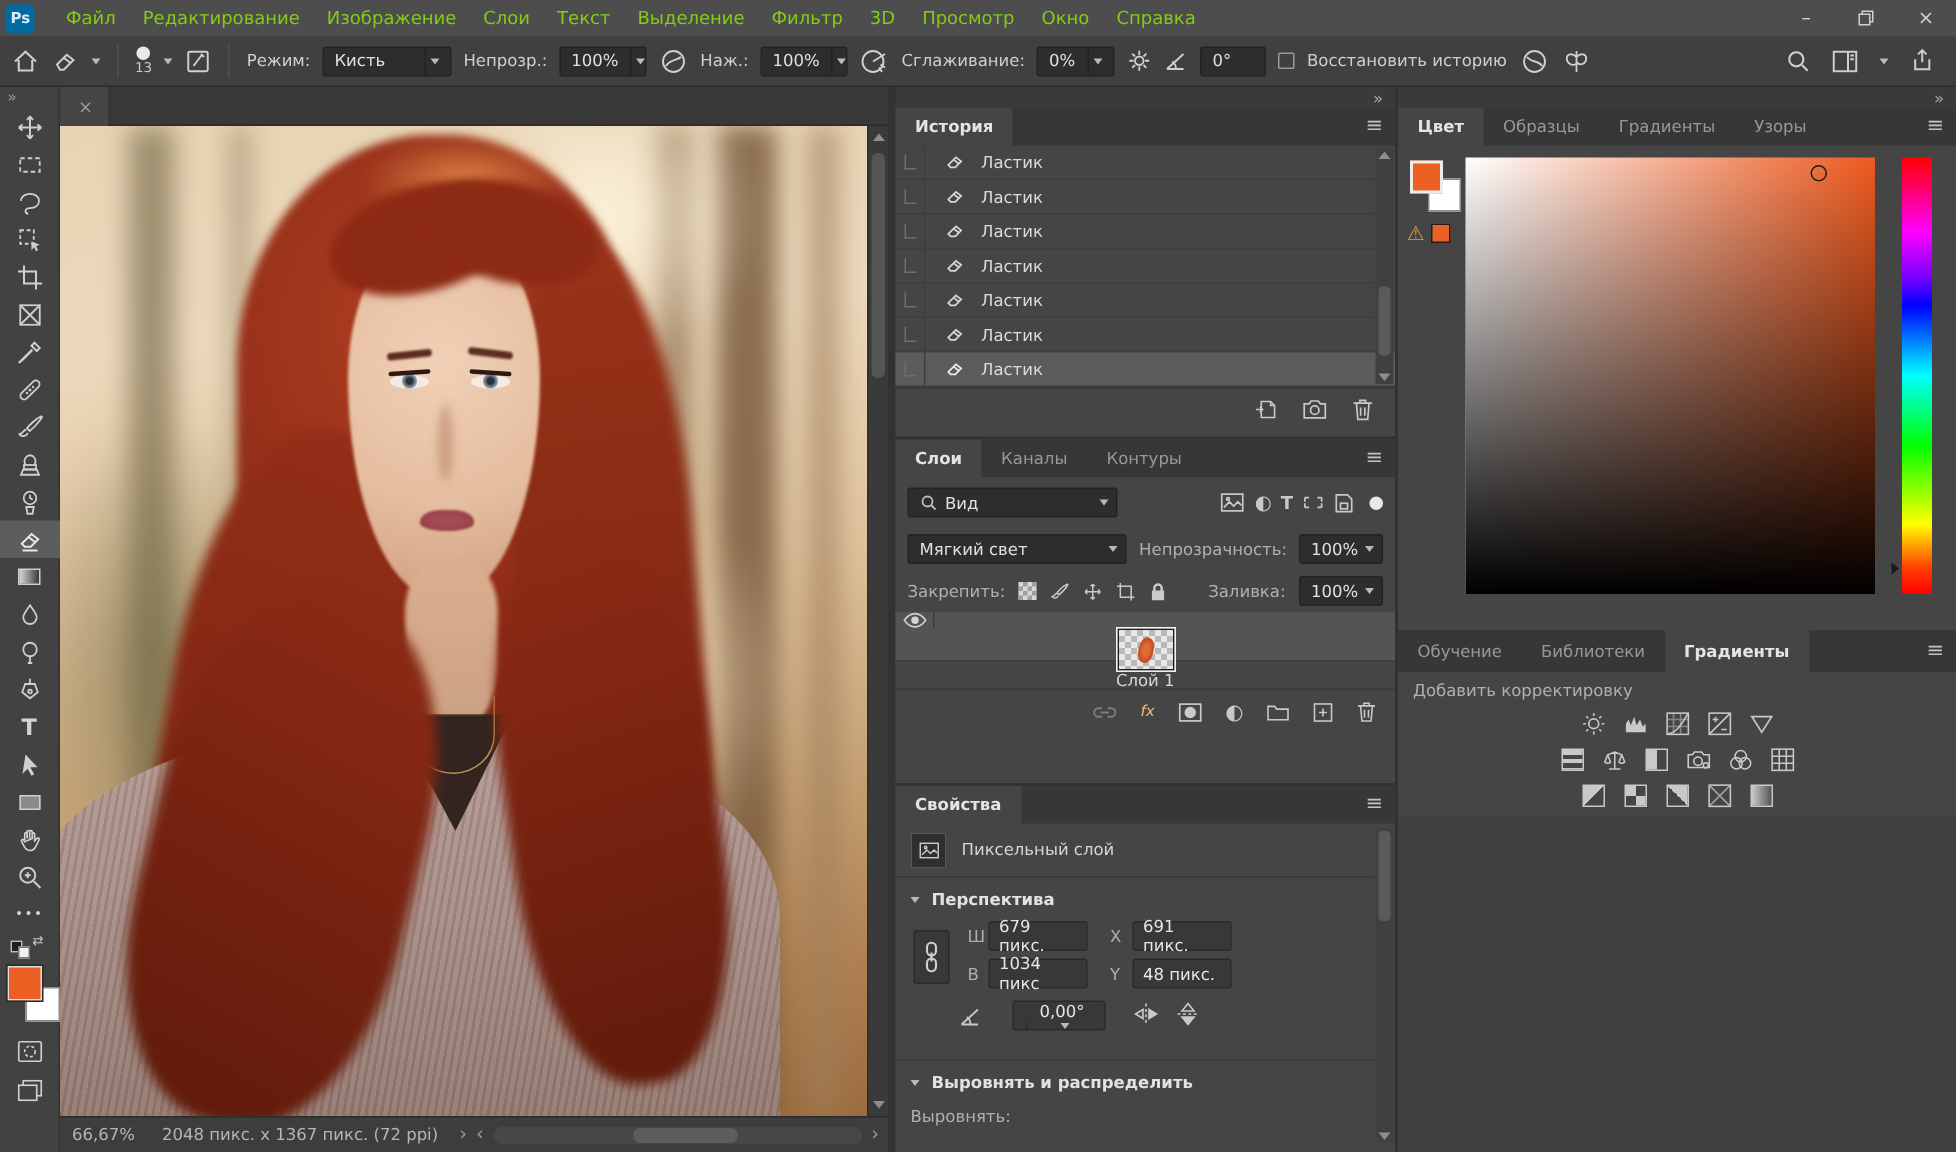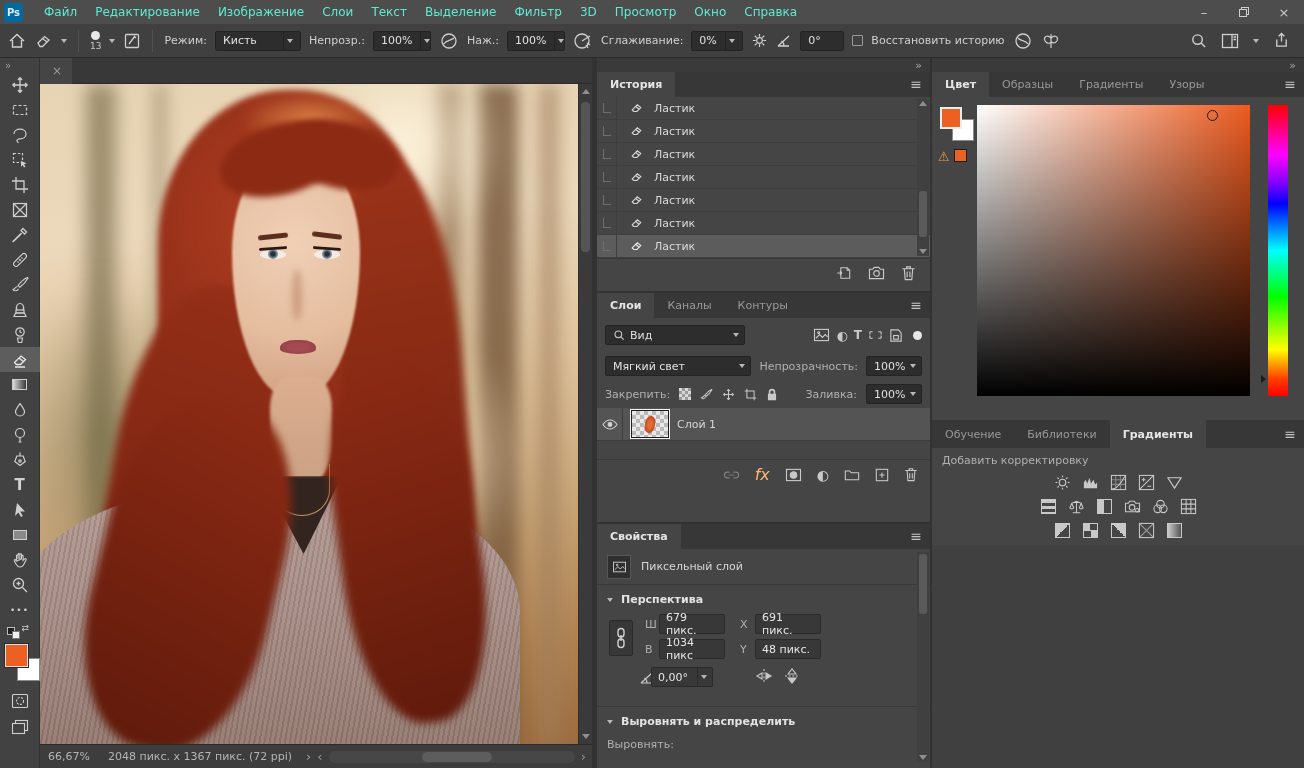--- a/index.html
+++ b/index.html
@@ -4,21 +4,21 @@
 <style>
   html,body{margin:0;padding:0;background:#262626;}
   *{box-sizing:border-box;font-family:"DejaVu Sans","Liberation Sans",sans-serif;}
   .app{position:relative;width:1304px;height:768px;background:#323232;color:#d6d6d6;font-size:11px;overflow:hidden;-webkit-user-select:none;user-select:none;}
   .abs{position:absolute;}
   svg{display:block;}
   .ic{display:inline-flex;align-items:center;justify-content:center;}
   
   .menubar{left:0;top:0;width:1304px;height:24px;background:#4d4d4d;display:flex;align-items:center;gap:0;}
   .pslogo{width:19px;height:19px;margin:0 12px 0 4px;background:#0369a1;color:#d8ecff;border-radius:3px;font-size:10px;font-weight:bold;display:flex;align-items:center;justify-content:center;}
-  .menu-item{padding:0 9px;height:24px;display:flex;align-items:center;color:#5eead4;font-size:12px;cursor:default;}
+  .menu-item{padding:0 9px;height:24px;display:flex;align-items:center;color:#84cc16;font-size:12px;cursor:default;}
   .winctrl{margin-left:auto;display:flex;align-items:center;height:24px;}
   .winbtn{width:40px;height:24px;display:flex;align-items:center;justify-content:center;color:#cfcfcf;font-size:13px;}
   
   .optionsbar{left:0;top:24px;width:1304px;height:34px;background:#404040;border-bottom:1px solid #2b2b2b;display:flex;align-items:center;gap:8px;padding:0 8px;}
   .vsep{width:1px;height:22px;background:#525252;margin:0 3px;}
   .opt-select{height:20px;background:#2d2d2d;border:1px solid #232323;border-radius:2px;display:flex;align-items:center;padding:0 4px 0 7px;color:#e0e0e0;gap:6px;}
   .car{width:0;height:0;border-left:3.5px solid transparent;border-right:3.5px solid transparent;border-top:4px solid #b9b9b9;}
   .car-box{display:flex;align-items:center;justify-content:center;border-left:1px solid #232323;align-self:stretch;padding:0 3px;margin-left:2px;}
   .lbl{color:#cfcfcf;}
   .chk{width:11px;height:11px;border:1px solid #9a9a9a;border-radius:1px;background:transparent;}
@@ -70,29 +70,29 @@
   .hrow.selected{background:#5c5c5c;}
   .hsrc{width:20px;height:23px;border-right:1px solid #3e3e3e;display:flex;align-items:center;justify-content:center;}
   .hsrc i{display:block;width:8px;height:10px;border:1px solid #6e6e6e;border-top:none;border-right:none;}
   .hlabel{margin-left:10px;color:#dadada;}
   .hist-foot{height:28px;display:flex;align-items:center;justify-content:flex-end;gap:16px;padding-right:14px;border-top:1px solid #3a3a3a;}
   .pscroll{position:absolute;right:1px;width:12px;background:#404040;display:flex;flex-direction:column;align-items:center;justify-content:space-between;padding:2px 0;}
   .pthumb{width:8px;background:#5a5a5a;border-radius:3px;}
   
   .lrow{display:flex;align-items:center;gap:8px;padding:0 8px;color:#cfcfcf;}
   .sel2{height:20px;background:#2d2d2d;border:1px solid #232323;border-radius:2px;display:flex;align-items:center;padding:0 5px 0 7px;color:#e0e0e0;gap:5px;}
-  .layer{height:33px;display:flex;align-items:center;border-bottom:1px solid #3c3c3c;}
+  .layer{height:33px;display:flex;align-items:center;border-bottom:1px solid #3c3c3c;flex-direction:column;}
   .layer.selected{background:#545454;}
   .eyecol{width:26px;display:flex;align-items:center;justify-content:center;border-right:1px solid #3c3c3c;align-self:stretch;}
   .thumb{width:38px;height:28px;margin:0 8px;border:1px solid #1f1f1f;position:relative;flex:0 0 auto;}
   .thumb.checker{background-image:linear-gradient(45deg,#b9b9b9 25%,transparent 25%,transparent 75%,#b9b9b9 75%),linear-gradient(45deg,#b9b9b9 25%,#e8e8e8 25%,#e8e8e8 75%,#b9b9b9 75%);background-size:8px 8px;background-position:0 0,4px 4px;background-color:#e8e8e8;outline:1px solid #f0f0f0;}
   .thumb.photo-mini{background:radial-gradient(circle at 55% 42%,#d8ab72 0%,#9c5f33 45%,#53301a 80%,#2f1a0e 100%);}
   .smudge{position:absolute;left:13px;top:5px;width:10px;height:17px;background:radial-gradient(#e06a33 30%,#c24a1e 70%);border-radius:45%;transform:rotate(12deg);}
   .lay-foot{height:30px;display:flex;align-items:center;justify-content:flex-end;gap:15px;padding-right:12px;border-top:1px solid #3a3a3a;}
-  .fx{color:#fdba74;font-style:italic;font-size:16px;}
+  .fx{color:#fdba74;font-style:italic;font-size:10px;}
   
   .prop-type{height:36px;display:flex;align-items:center;gap:10px;padding:0 10px;border-bottom:1px solid #3a3a3a;}
   .prop-type .box{width:24px;height:24px;background:#2f2f2f;border:1px solid #565656;display:flex;align-items:center;justify-content:center;}
   .sec-head{display:flex;align-items:center;gap:8px;padding:8px 10px 6px;color:#e2e2e2;font-weight:bold;}
   .fieldbox{height:20px;background:#383838;border:1px solid #2a2a2a;border-radius:2px;display:flex;align-items:center;padding:0 6px;color:#e6e6e6;}
   .linkbtn{width:24px;height:36px;background:#383838;border:1px solid #2a2a2a;border-radius:2px;display:flex;align-items:center;justify-content:center;}
   .dim{color:#b0b0b0;}
   
   .colorfield{position:absolute;background:linear-gradient(to bottom,rgba(0,0,0,0) 0%,#000 100%),linear-gradient(to right,#ffffff 0%,#ed5a1f 100%);}
   .picker-ring{position:absolute;width:11px;height:11px;border:1.6px solid #1c1c1c;border-radius:50%;}
@@ -745,21 +745,21 @@
           </div>
         <span class="dim" style="position:absolute;left:143px;top:31px;">Y</span>
         <div class="fieldbox" style="position:absolute;left:158px;top:27px;width:66px;">
             <span>48 пикс.</span>
           </div>
         <span class="ic" style="position:absolute;left:42px;top:58px;">
             <svg width="16" height="15" viewBox="0 0 16 15" fill="none" stroke="#c9c9c9" stroke-width="1.2">
               <path d="M2 13L13 3M2 13h11M8 13c0-2-1-4-2.5-5"></path>
             </svg>
           </span>
-        <div class="fieldbox" style="position:absolute;left:54px;top:55px;width:62px;padding-right:2px;">
+        <div class="fieldbox" style="position:absolute;left:78px;top:55px;width:62px;padding-right:2px;flex-direction:column;">
           <span style="flex:1">0,00°</span>
           <span class="car-box" style="border-color:#2a2a2a;">
               <span class="car"></span>
             </span>
         </div>
         <span class="ic" style="position:absolute;left:158px;top:56px;">
             <svg width="18" height="16" viewBox="0 0 18 16" fill="none" stroke="#c9c9c9" stroke-width="1.1">
               <path d="M9 1v14" stroke-dasharray="2 1.6"></path>
               <path d="M7 5L2 8l5 3z"></path>
               <path d="M11 5l5 3-5 3z" fill="#c9c9c9"></path>

